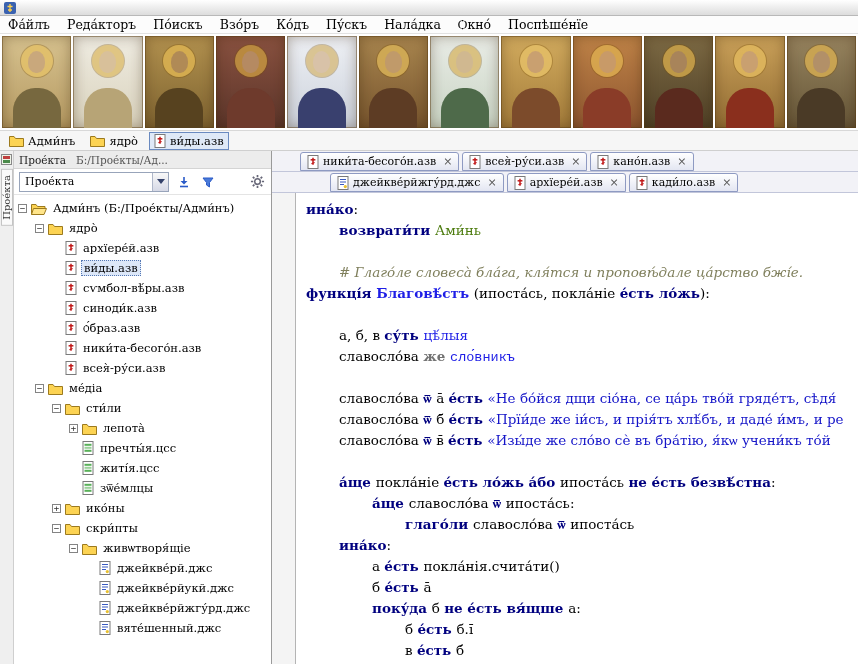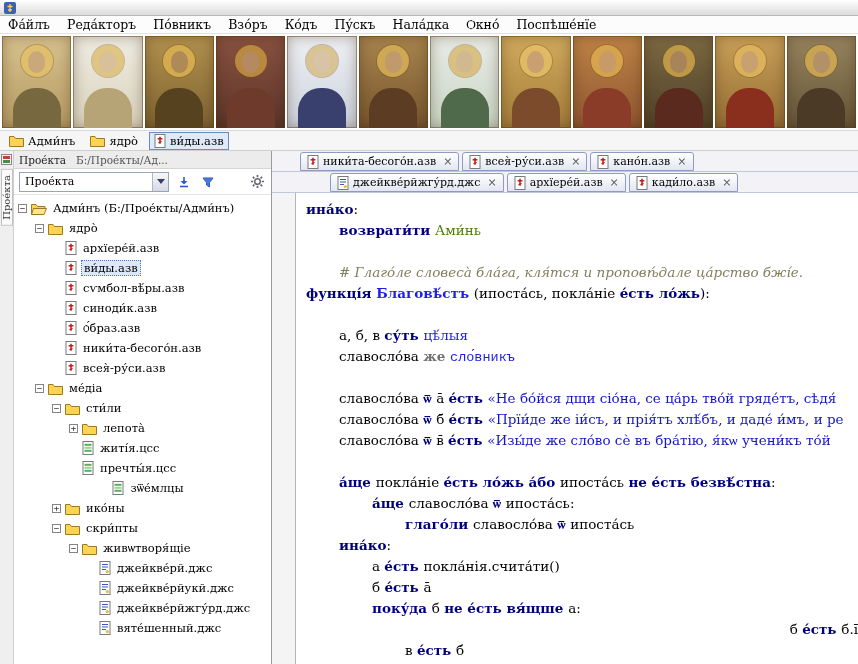--- a/index.html
+++ b/index.html
@@ -84,21 +84,21 @@
       <svg width="12" height="12">
         <rect width="12" height="12" rx="2" fill="#3a62b0"></rect>
         <path d="M6 2v8M3.5 4.5h5M4 8h4" stroke="#ffd24d" stroke-width="1.3" fill="none"></path>
       </svg>
     </span>
 </div>
 
 <div class="menubar" id="menubar">
     <div class="menu-item">Фа́йлъ</div>
     <div class="menu-item">Реда́кторъ</div>
-    <div class="menu-item">По́вникъ</div>
+    <div class="menu-item">По́искъ</div>
     <div class="menu-item">Взо́ръ</div>
     <div class="menu-item">Ко́дъ</div>
     <div class="menu-item">Пу́скъ</div>
     <div class="menu-item">Нала́дка</div>
     <div class="menu-item">Ѻкно́</div>
     <div class="menu-item">Поспѣше́нїе</div>
   </div>
 
 <div class="iconstrip" id="iconstrip">
     <div class="thumb" style="background: linear-gradient(rgb(215, 194, 143), rgb(181, 154, 98));">
@@ -372,35 +372,35 @@
         <div class="tree-row" style="padding-left: 55px;">
           <span class="exp-spacer"></span>
           <span class="ficon">
             <svg width="12" height="14">
               <rect x="1" y="0.5" width="10" height="13" fill="#fff" stroke="#7a7a7a"></rect>
               <rect x="2.5" y="2.8" width="7" height="2" fill="#58b058"></rect>
               <rect x="2.5" y="5.8" width="7" height="2" fill="#9ad09a"></rect>
               <rect x="2.5" y="8.8" width="7" height="2" fill="#58b058"></rect>
             </svg>
           </span>
-          <span class="tree-label">житі́я.цсс</span>
+          <span class="tree-label">пречты́я.цсс</span>
         </div>
         <div class="tree-row" style="padding-left: 55px;">
           <span class="exp-spacer"></span>
           <span class="ficon">
             <svg width="12" height="14">
               <rect x="1" y="0.5" width="10" height="13" fill="#fff" stroke="#7a7a7a"></rect>
               <rect x="2.5" y="2.8" width="7" height="2" fill="#58b058"></rect>
               <rect x="2.5" y="5.8" width="7" height="2" fill="#9ad09a"></rect>
               <rect x="2.5" y="8.8" width="7" height="2" fill="#58b058"></rect>
             </svg>
           </span>
-          <span class="tree-label">пречты́я.цсс</span>
-        </div>
-        <div class="tree-row" style=" justify-content: center;">
+          <span class="tree-label">житі́я.цсс</span>
+        </div>
+        <div class="tree-row" style="padding-left: 55px;">
           <span class="exp-spacer"></span>
           <span class="ficon">
             <svg width="12" height="14">
               <rect x="1" y="0.5" width="10" height="13" fill="#fff" stroke="#7a7a7a"></rect>
               <rect x="2.5" y="2.8" width="7" height="2" fill="#58b058"></rect>
               <rect x="2.5" y="5.8" width="7" height="2" fill="#9ad09a"></rect>
               <rect x="2.5" y="8.8" width="7" height="2" fill="#58b058"></rect>
             </svg>
           </span>
           <span class="tree-label">зѿе́млцы</span>
@@ -569,17 +569,17 @@
         <div class="code-line" style="padding-left: 33px;"><span class="seg seg-id" style="color: rgb(0, 0, 0);">славосло́ва </span><span class="seg seg-kw" style="color: rgb(0, 0, 127);">ѿ </span><span class="seg seg-num" style="color: rgb(0, 0, 0);">б̄ </span><span class="seg seg-kw" style="color: rgb(0, 0, 127);">е́сть </span><span class="seg seg-str" style="color: rgb(20, 20, 200);">«Прїи́де же іи́съ, и прія́тъ хлѣ́бъ, и даде́ и́мъ, и ре</span></div>
         <div class="code-line" style="padding-left: 33px;"><span class="seg seg-id" style="color: rgb(0, 0, 0);">славосло́ва </span><span class="seg seg-kw" style="color: rgb(0, 0, 127);">ѿ </span><span class="seg seg-num" style="color: rgb(0, 0, 0);">в̄ </span><span class="seg seg-kw" style="color: rgb(0, 0, 127);">е́сть </span><span class="seg seg-str" style="color: rgb(20, 20, 200);">«Изы́де же сло́во сѐ въ бра́тію, я́кѡ учени́къ то́й</span></div>
         <div class="code-line" style="padding-left: 0px;">&nbsp;</div>
         <div class="code-line" style="padding-left: 33px;"><span class="seg seg-kw" style="color: rgb(0, 0, 127);">а́ще </span><span class="seg seg-id" style="color: rgb(0, 0, 0);">покла́ніе </span><span class="seg seg-kw" style="color: rgb(0, 0, 127);">е́сть </span><span class="seg seg-kw" style="color: rgb(0, 0, 127);">ло́жь </span><span class="seg seg-kw" style="color: rgb(0, 0, 127);">а́бо </span><span class="seg seg-id" style="color: rgb(0, 0, 0);">ипоста́сь </span><span class="seg seg-kw" style="color: rgb(0, 0, 127);">не е́сть </span><span class="seg seg-kw" style="color: rgb(0, 0, 127);">безвѣ́стна</span><span class="seg seg-pun" style="color: rgb(0, 0, 0);">:</span></div>
         <div class="code-line" style="padding-left: 66px;"><span class="seg seg-kw" style="color: rgb(0, 0, 127);">а́ще </span><span class="seg seg-id" style="color: rgb(0, 0, 0);">славосло́ва </span><span class="seg seg-kw" style="color: rgb(0, 0, 127);">ѿ </span><span class="seg seg-id" style="color: rgb(0, 0, 0);">ипоста́сь</span><span class="seg seg-pun" style="color: rgb(0, 0, 0);">:</span></div>
         <div class="code-line" style="padding-left: 99px;"><span class="seg seg-kw" style="color: rgb(0, 0, 127);">глаго́ли </span><span class="seg seg-id" style="color: rgb(0, 0, 0);">славосло́ва </span><span class="seg seg-kw" style="color: rgb(0, 0, 127);">ѿ </span><span class="seg seg-id" style="color: rgb(0, 0, 0);">ипоста́сь</span></div>
         <div class="code-line" style="padding-left: 33px;"><span class="seg seg-kw" style="color: rgb(0, 0, 127);">ина́ко</span><span class="seg seg-pun" style="color: rgb(0, 0, 0);">:</span></div>
         <div class="code-line" style="padding-left: 66px;"><span class="seg seg-id" style="color: rgb(0, 0, 0);">а </span><span class="seg seg-kw" style="color: rgb(0, 0, 127);">е́сть </span><span class="seg seg-id" style="color: rgb(0, 0, 0);">покла́нія</span><span class="seg seg-pun" style="color: rgb(0, 0, 0);">.</span><span class="seg seg-id" style="color: rgb(0, 0, 0);">счита́ти</span><span class="seg seg-pun" style="color: rgb(0, 0, 0);">()</span></div>
         <div class="code-line" style="padding-left: 66px;"><span class="seg seg-id" style="color: rgb(0, 0, 0);">б </span><span class="seg seg-kw" style="color: rgb(0, 0, 127);">е́сть </span><span class="seg seg-num" style="color: rgb(0, 0, 0);">а̄</span></div>
         <div class="code-line" style="padding-left: 66px;"><span class="seg seg-kw" style="color: rgb(0, 0, 127);">поку́да </span><span class="seg seg-id" style="color: rgb(0, 0, 0);">б </span><span class="seg seg-kw" style="color: rgb(0, 0, 127);">не е́сть </span><span class="seg seg-kw" style="color: rgb(0, 0, 127);">вя́щше </span><span class="seg seg-id" style="color: rgb(0, 0, 0);">а</span><span class="seg seg-pun" style="color: rgb(0, 0, 0);">:</span></div>
-        <div class="code-line" style="padding-left: 99px; text-align: right;"><span class="seg seg-id" style="color: rgb(0, 0, 0);">б </span><span class="seg seg-kw" style="color: rgb(0, 0, 127);">е́сть </span><span class="seg seg-id" style="color: rgb(0, 0, 0);">б</span><span class="seg seg-pun" style="color: rgb(0, 0, 0);">.</span><span class="seg seg-num" style="color: rgb(0, 0, 0);">і̄</span></div>
+        <div class="code-line" style="padding-left: 99px;"><span class="seg seg-id" style="color: rgb(0, 0, 0);">б </span><span class="seg seg-kw" style="color: rgb(0, 0, 127);">е́сть </span><span class="seg seg-id" style="color: rgb(0, 0, 0);">б</span><span class="seg seg-pun" style="color: rgb(0, 0, 0);">.</span><span class="seg seg-num" style="color: rgb(0, 0, 0);">і̄</span></div>
         <div class="code-line" style="padding-left: 99px;"><span class="seg seg-id" style="color: rgb(0, 0, 0);">в </span><span class="seg seg-kw" style="color: rgb(0, 0, 127);">е́сть </span><span class="seg seg-id" style="color: rgb(0, 0, 0);">б́</span></div>
       </div>
   </div>
 </div>
 
 </body></html>

